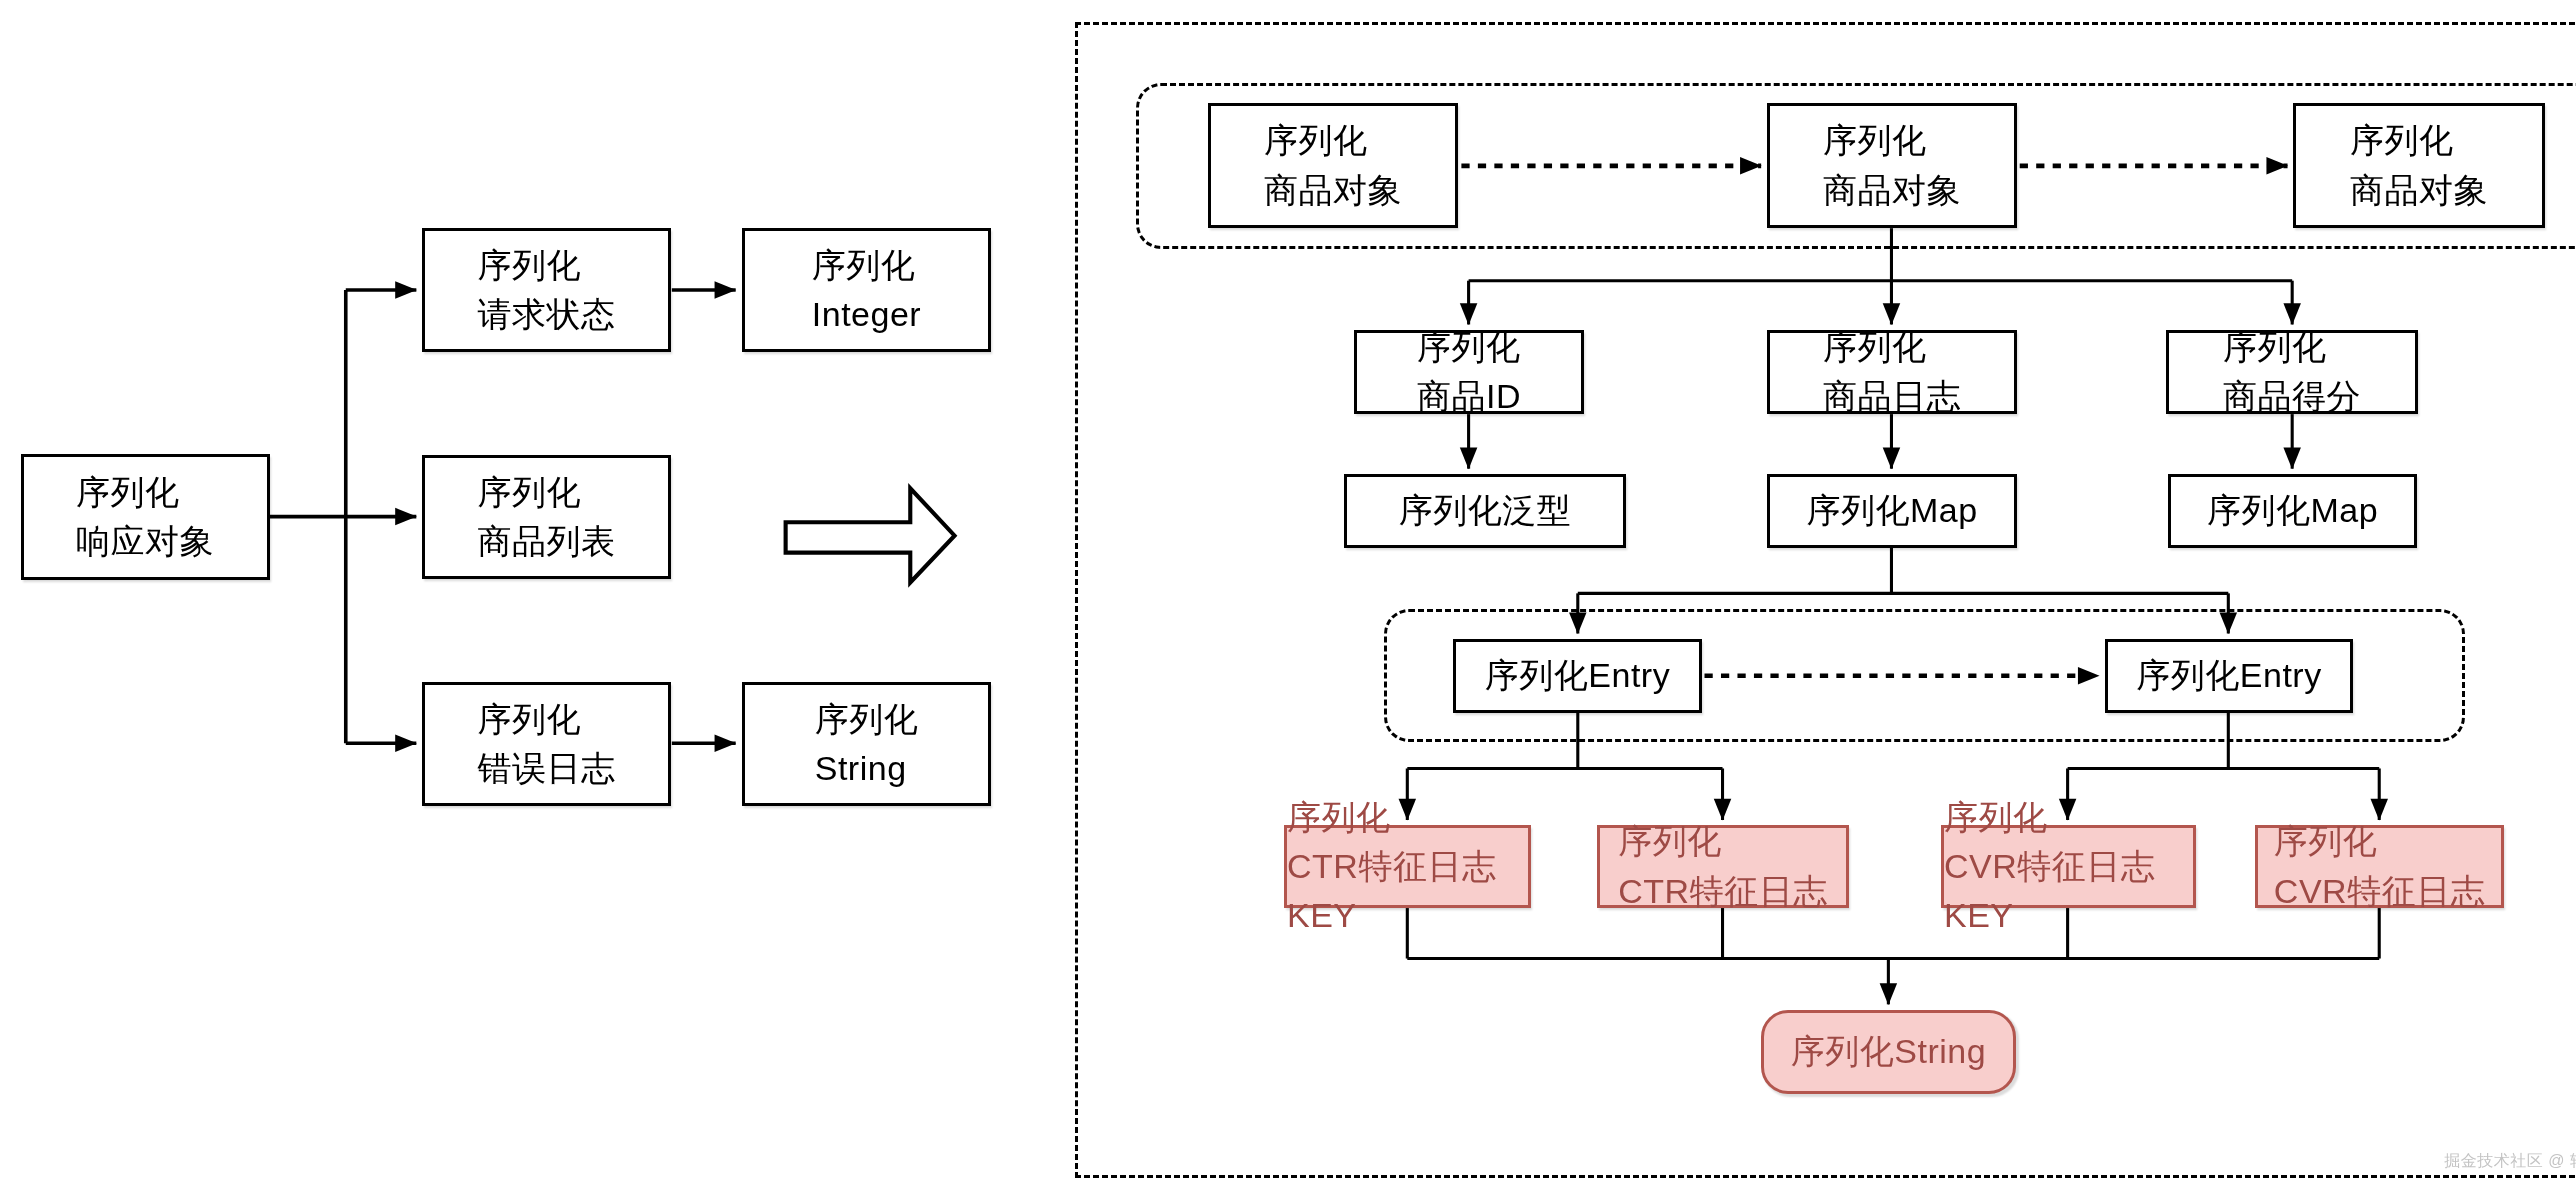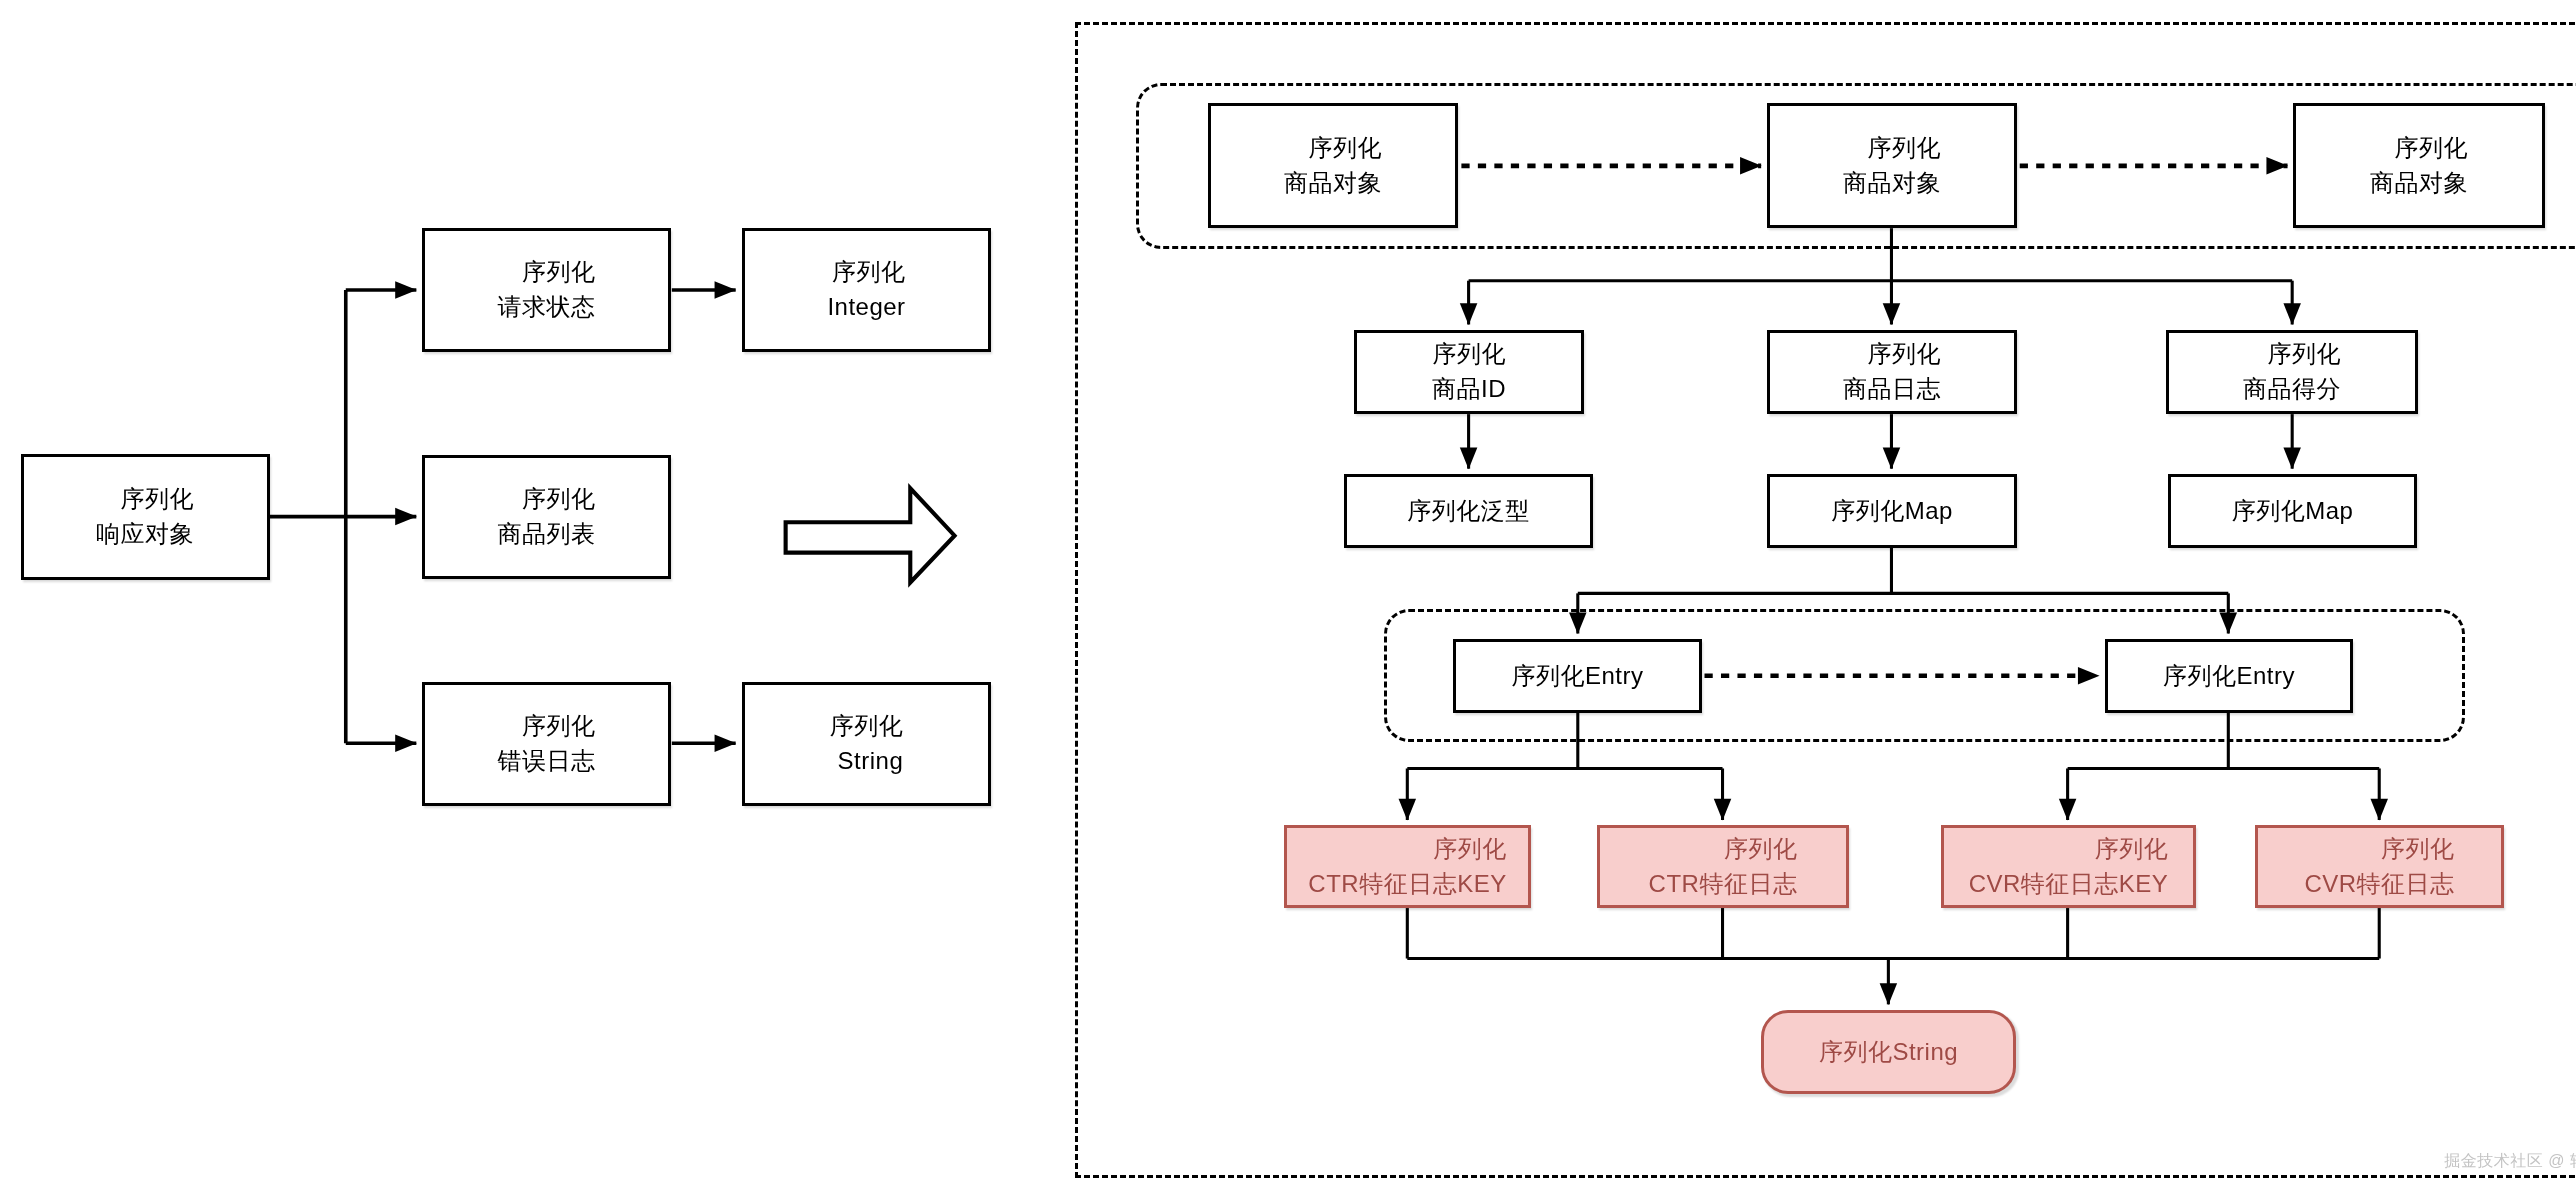--- a/index.html
+++ b/index.html
@@ -4,23 +4,23 @@
 <style>
   html,body{
     margin:0;padding:0;background:#ffffff;
     width:2691px;height:1197px;overflow:hidden;
     font-family:"Liberation Sans","DejaVu Sans",sans-serif;
   }
   #canvas{position:relative;width:2691px;height:1197px;background:#ffffff;}
   .node{
     position:absolute;box-sizing:border-box;
     display:flex;align-items:center;justify-content:center;
-    text-align:right;white-space:pre-line;
+    text-align:left;white-space:pre-line;
     background:#ffffff;border:3.1px solid #000000;color:#000000;
-    font-size:24px;line-height:1.45;letter-spacing:0.5px;
+    font-size:34px;line-height:1.45;letter-spacing:0.5px;
     box-shadow:2.1px 2.6px 2.1px rgba(0,0,0,0.14);
     z-index:4;
   }
   .node-pink{
     background:#f8cecc;border:3.1px solid #b3564e;color:#9e4a45;
   }
   .group{
     position:absolute;box-sizing:border-box;
     border:3.1px dashed #000000;border-radius:25px;
     background:transparent;z-index:2;
@@ -126,21 +126,21 @@
   <div class="node" style="left:2293px;top:103px;width:252px;height:125px;">序列化
 商品对象</div>
 
   <div class="node" style="left:1354px;top:330px;width:230px;height:84px;">序列化
 商品ID</div>
   <div class="node" style="left:1767px;top:330px;width:250px;height:84px;">序列化
 商品日志</div>
   <div class="node" style="left:2166px;top:330px;width:252px;height:84px;">序列化
 商品得分</div>
 
-  <div class="node" style="left:1344px;top:474px;width:249px;height:74px;">序列化泛型</div>
+  <div class="node" style="left:1344px;top:474px;width:282px;height:74px;">序列化泛型</div>
   <div class="node" style="left:1767px;top:474px;width:250px;height:74px;">序列化Map</div>
   <div class="node" style="left:2168px;top:474px;width:249px;height:74px;">序列化Map</div>
 
   <div class="node" style="left:1453px;top:639px;width:249px;height:74px;">序列化Entry</div>
   <div class="node" style="left:2105px;top:639px;width:248px;height:74px;">序列化Entry</div>
 
   <div class="node node-pink" style="left:1284px;top:825px;width:247px;height:83px;">序列化
 CTR特征日志KEY</div>
   <div class="node node-pink" style="left:1597px;top:825px;width:252px;height:83px;">序列化
 CTR特征日志</div>

